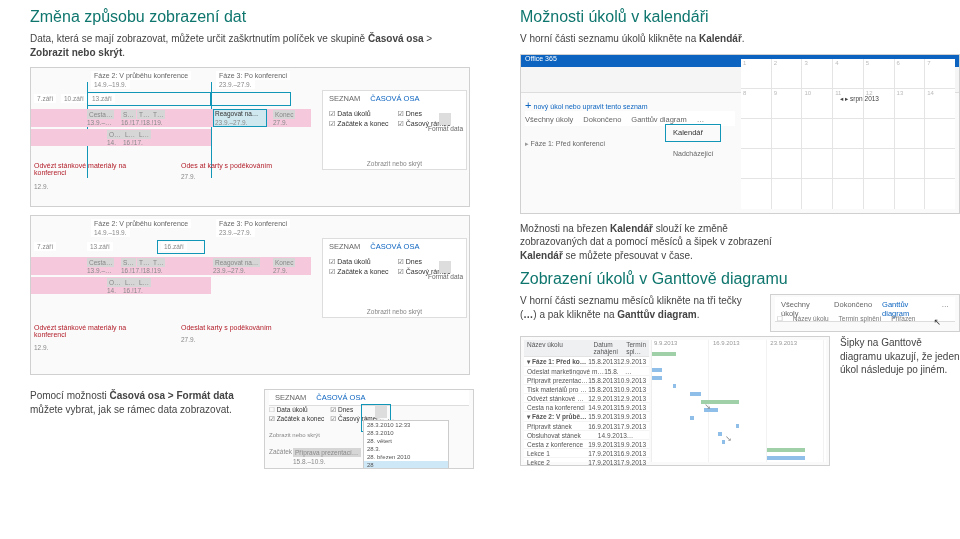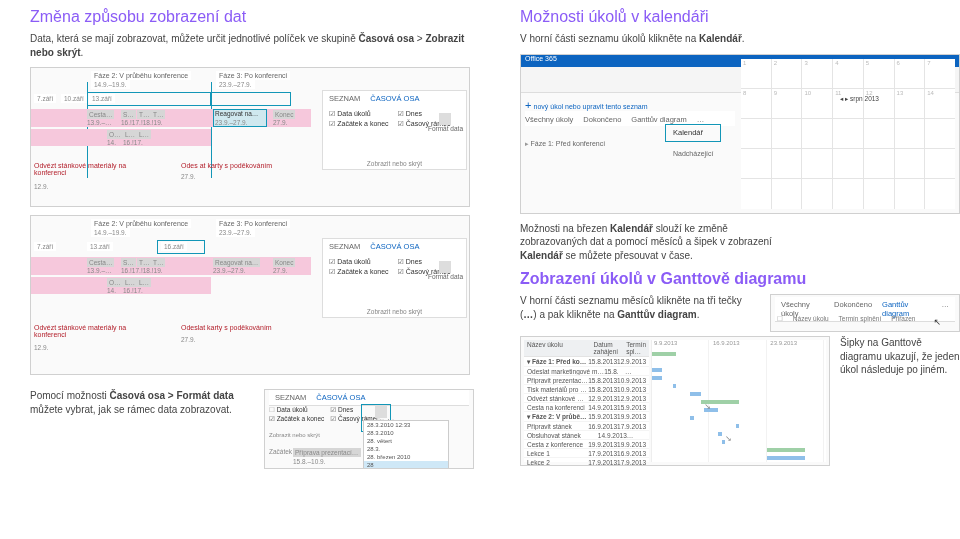--- a/index.html
+++ b/index.html
@@ -11,21 +11,21 @@
     padding: 8px 30px;
     color: #333;
     font-size: 10px;
   }
   .page {
     display: grid;
     grid-template-columns: 440px 440px;
     gap: 10px 50px;
   }
   .heading {
-    color: #8b5cf6;
+    color: #0f766e;
     font-size: 16px;
     font-weight: 400;
     margin-bottom: 6px;
   }
   .body-text { font-size: 10px; color: #444; line-height: 1.35; margin-bottom: 8px; }
   b { font-weight: 700; color: #444; }
 
   
   .screenshot {
     background: #fafafa;
@@ -120,21 +120,21 @@
   .footer-row { display:grid; grid-template-columns: 220px 210px; gap:14px; align-items:flex-start; margin-top:14px;}
 </style>
 </head>
 <body>
 
 <div class="page">
 
   <div>
     <div class="heading">Změna způsobu zobrazení dat</div>
     <p class="body-text">
-      <span>Data, která se mají zobrazovat, můžete určit jednotlivé políček ve skupině </span><b>Časová osa</b><span> &gt; </span><b>Zobrazit nebo skrýt</b><span>.</span>
+      <span>Data, která se mají zobrazovat, můžete určit zaškrtnutím políček ve skupině </span><b>Časová osa</b><span> &gt; </span><b>Zobrazit nebo skrýt</b><span>.</span>
     </p>
 
     <div class="screenshot ss1">
       <span class="blue-chip" style="left:4px; top:45px;">Dnes</span>
       <span class="label-chip" style="left:60px; top:3px;">Fáze 2: V průběhu konference</span>
       <span class="label-chip tiny" style="left:60px; top:12px;">14.9.–19.9.</span>
       <span class="label-chip" style="left:185px; top:3px;">Fáze 3: Po konferenci</span>
       <span class="label-chip tiny" style="left:185px; top:12px;">23.9.–27.9.</span>
       <div class="vline" style="left:56px; top:14px; height:96px;"></div>
       <div class="vline" style="left:180px; top:14px; height:96px;"></div>
@@ -345,21 +345,21 @@
           <div></div>
           <div></div>
       </div>
       <span class="tiny" style="position:absolute; right:80px; top:40px; color:#444;">◂ ▸ <span>srpn 2013</span></span>
     </div>
 
     <p class="body-text" style="margin-top:8px; max-width:260px;">
       <span>Možnosti na březen </span><b>Kalendář</b><span> slouží ke změně zobrazovaných dat a pomocí měsíců a šipek v zobrazení </span><b>Kalendář</b><span> se můžete přesouvat v čase.</span>
     </p>
 
-    <div class="heading" style="margin-top:4px;font-weight:bold;">Zobrazení úkolů v Ganttově diagramu</div>
+    <div class="heading" style="margin-top:4px;">Zobrazení úkolů v Ganttově diagramu</div>
 
     <div class="col-right-block">
       <p class="body-text" style="width:240px;">
         <span>V horní části seznamu měsíců klikněte na tři tečky (</span><b>…</b><span>) a pak klikněte na </span><b>Ganttův diagram</b><span>.</span>
       </p>
       <div class="screenshot ss5" style="width:190px;">
         <div class="tabs-row" style="top:2px;">
           <span>Všechny úkoly</span>
           <span>Dokončeno</span>
           <span class="active">Ganttův diagram</span>

